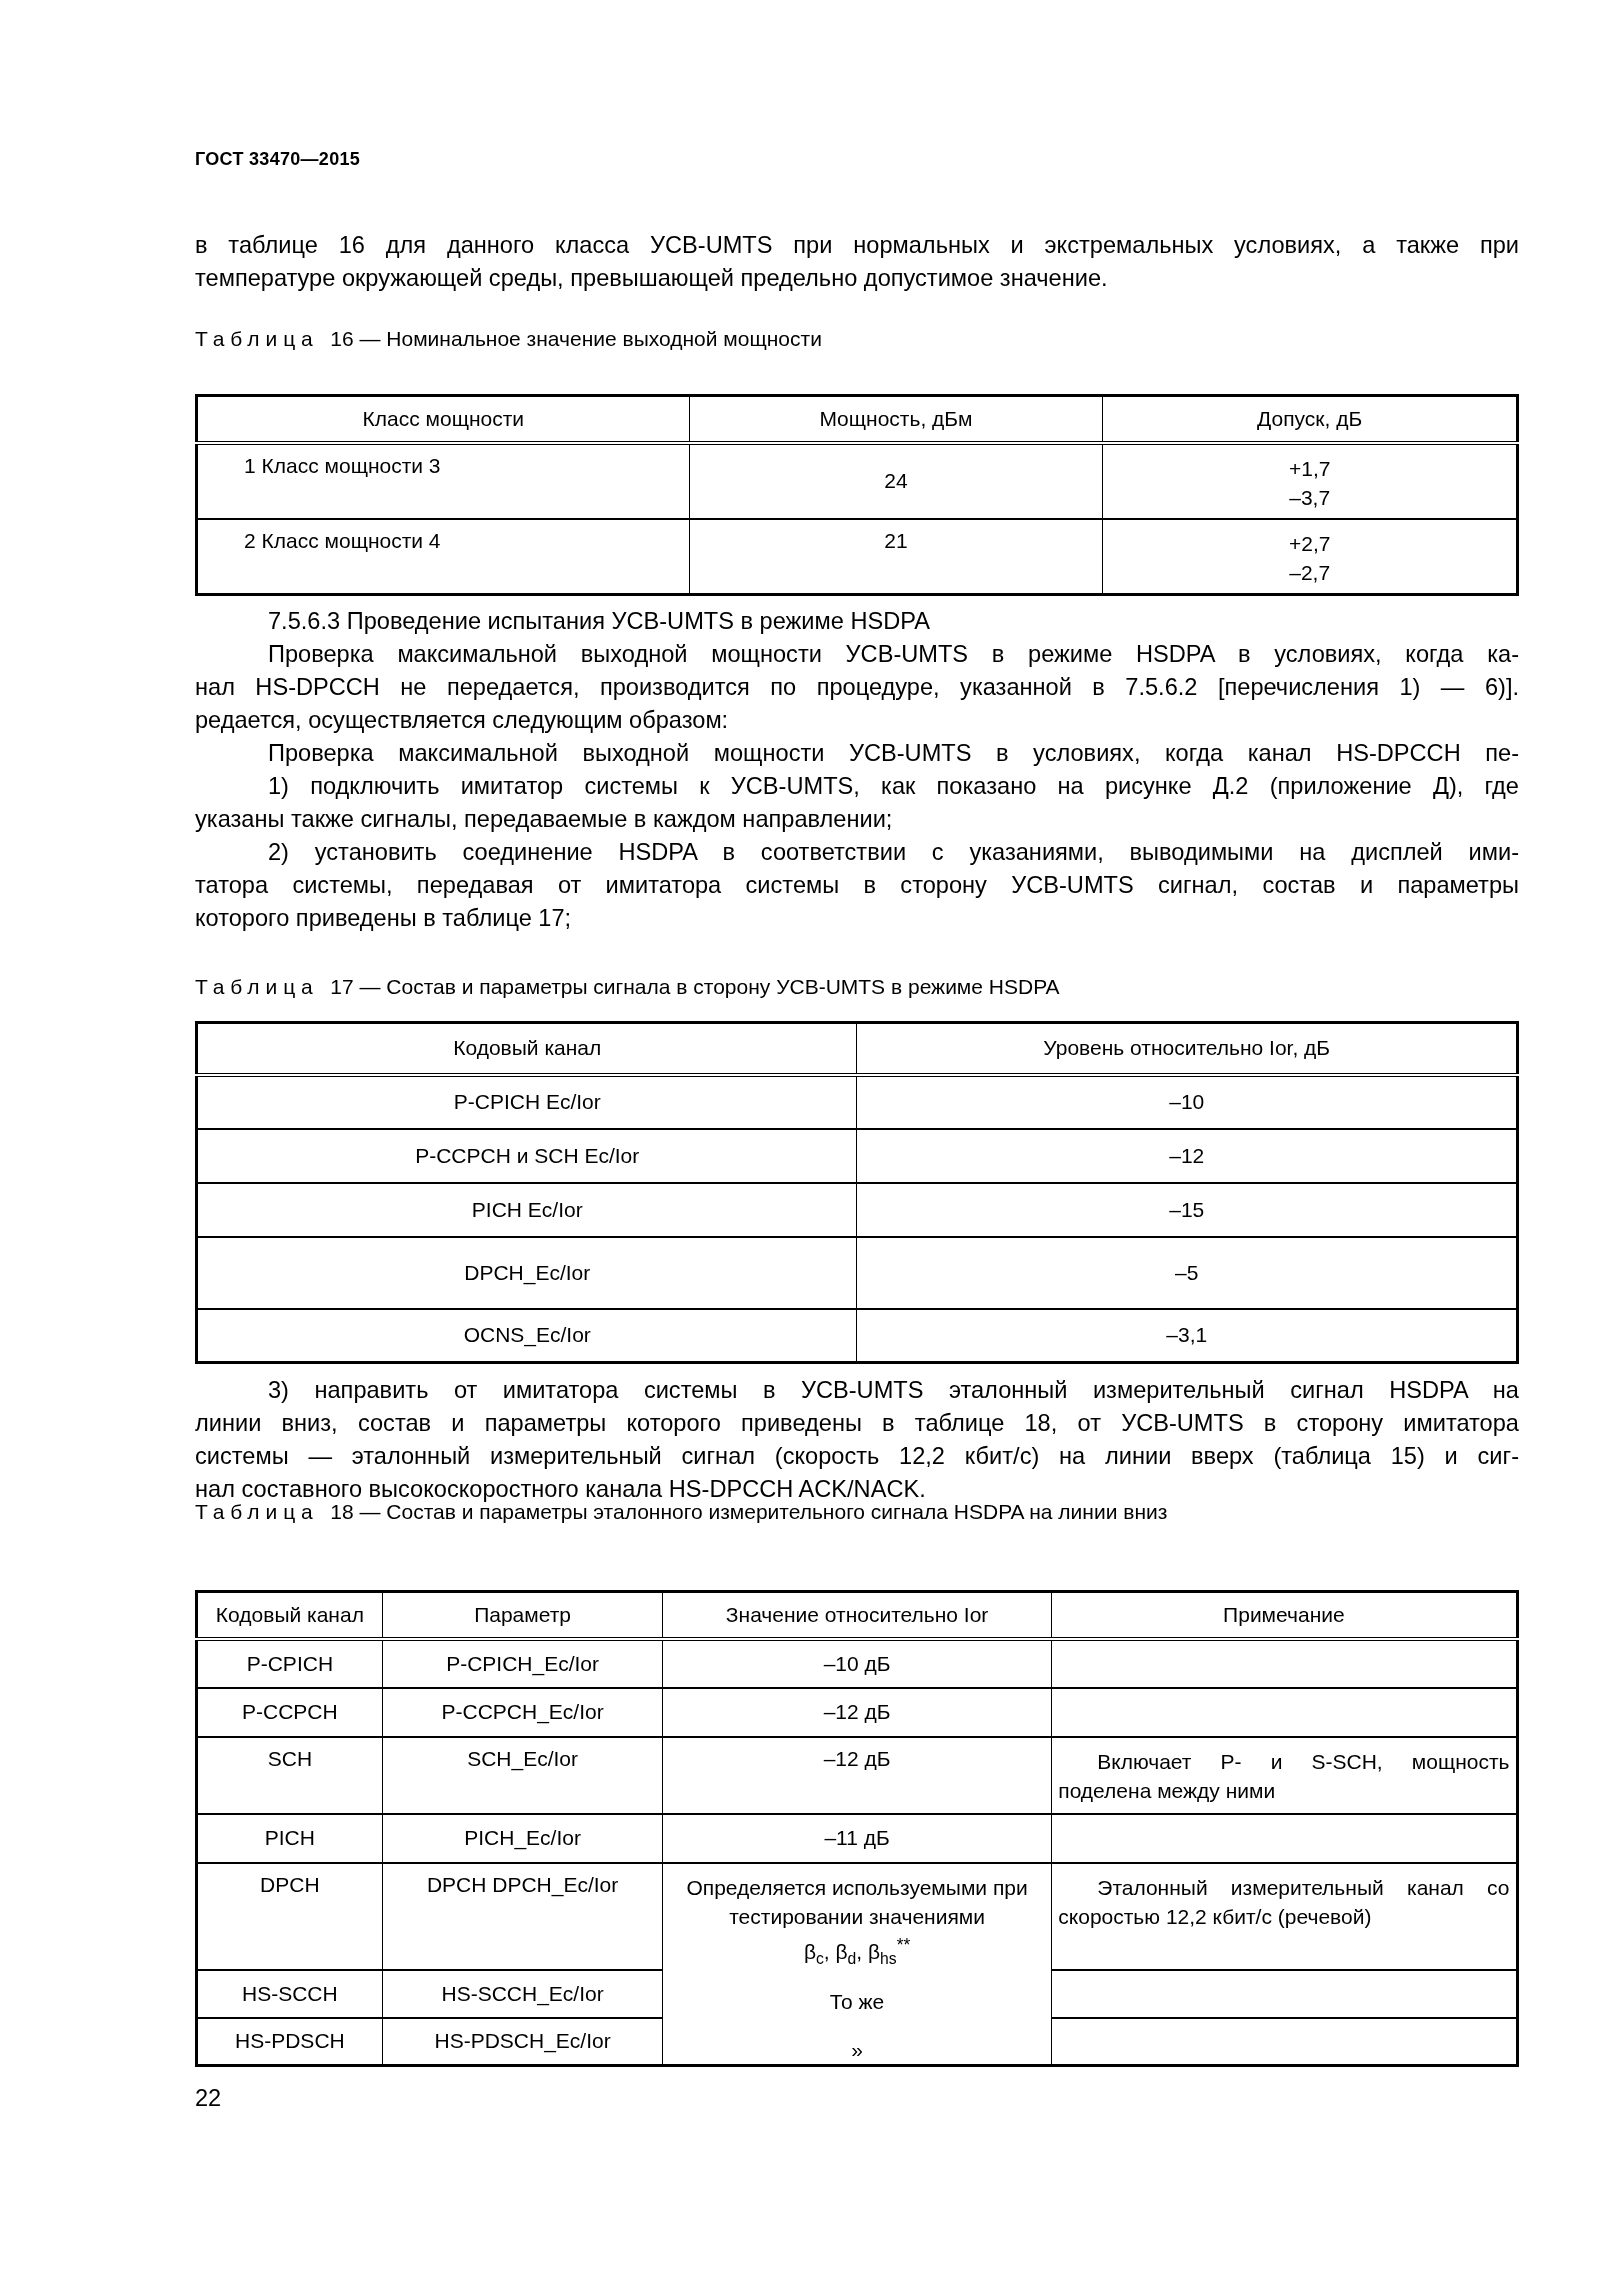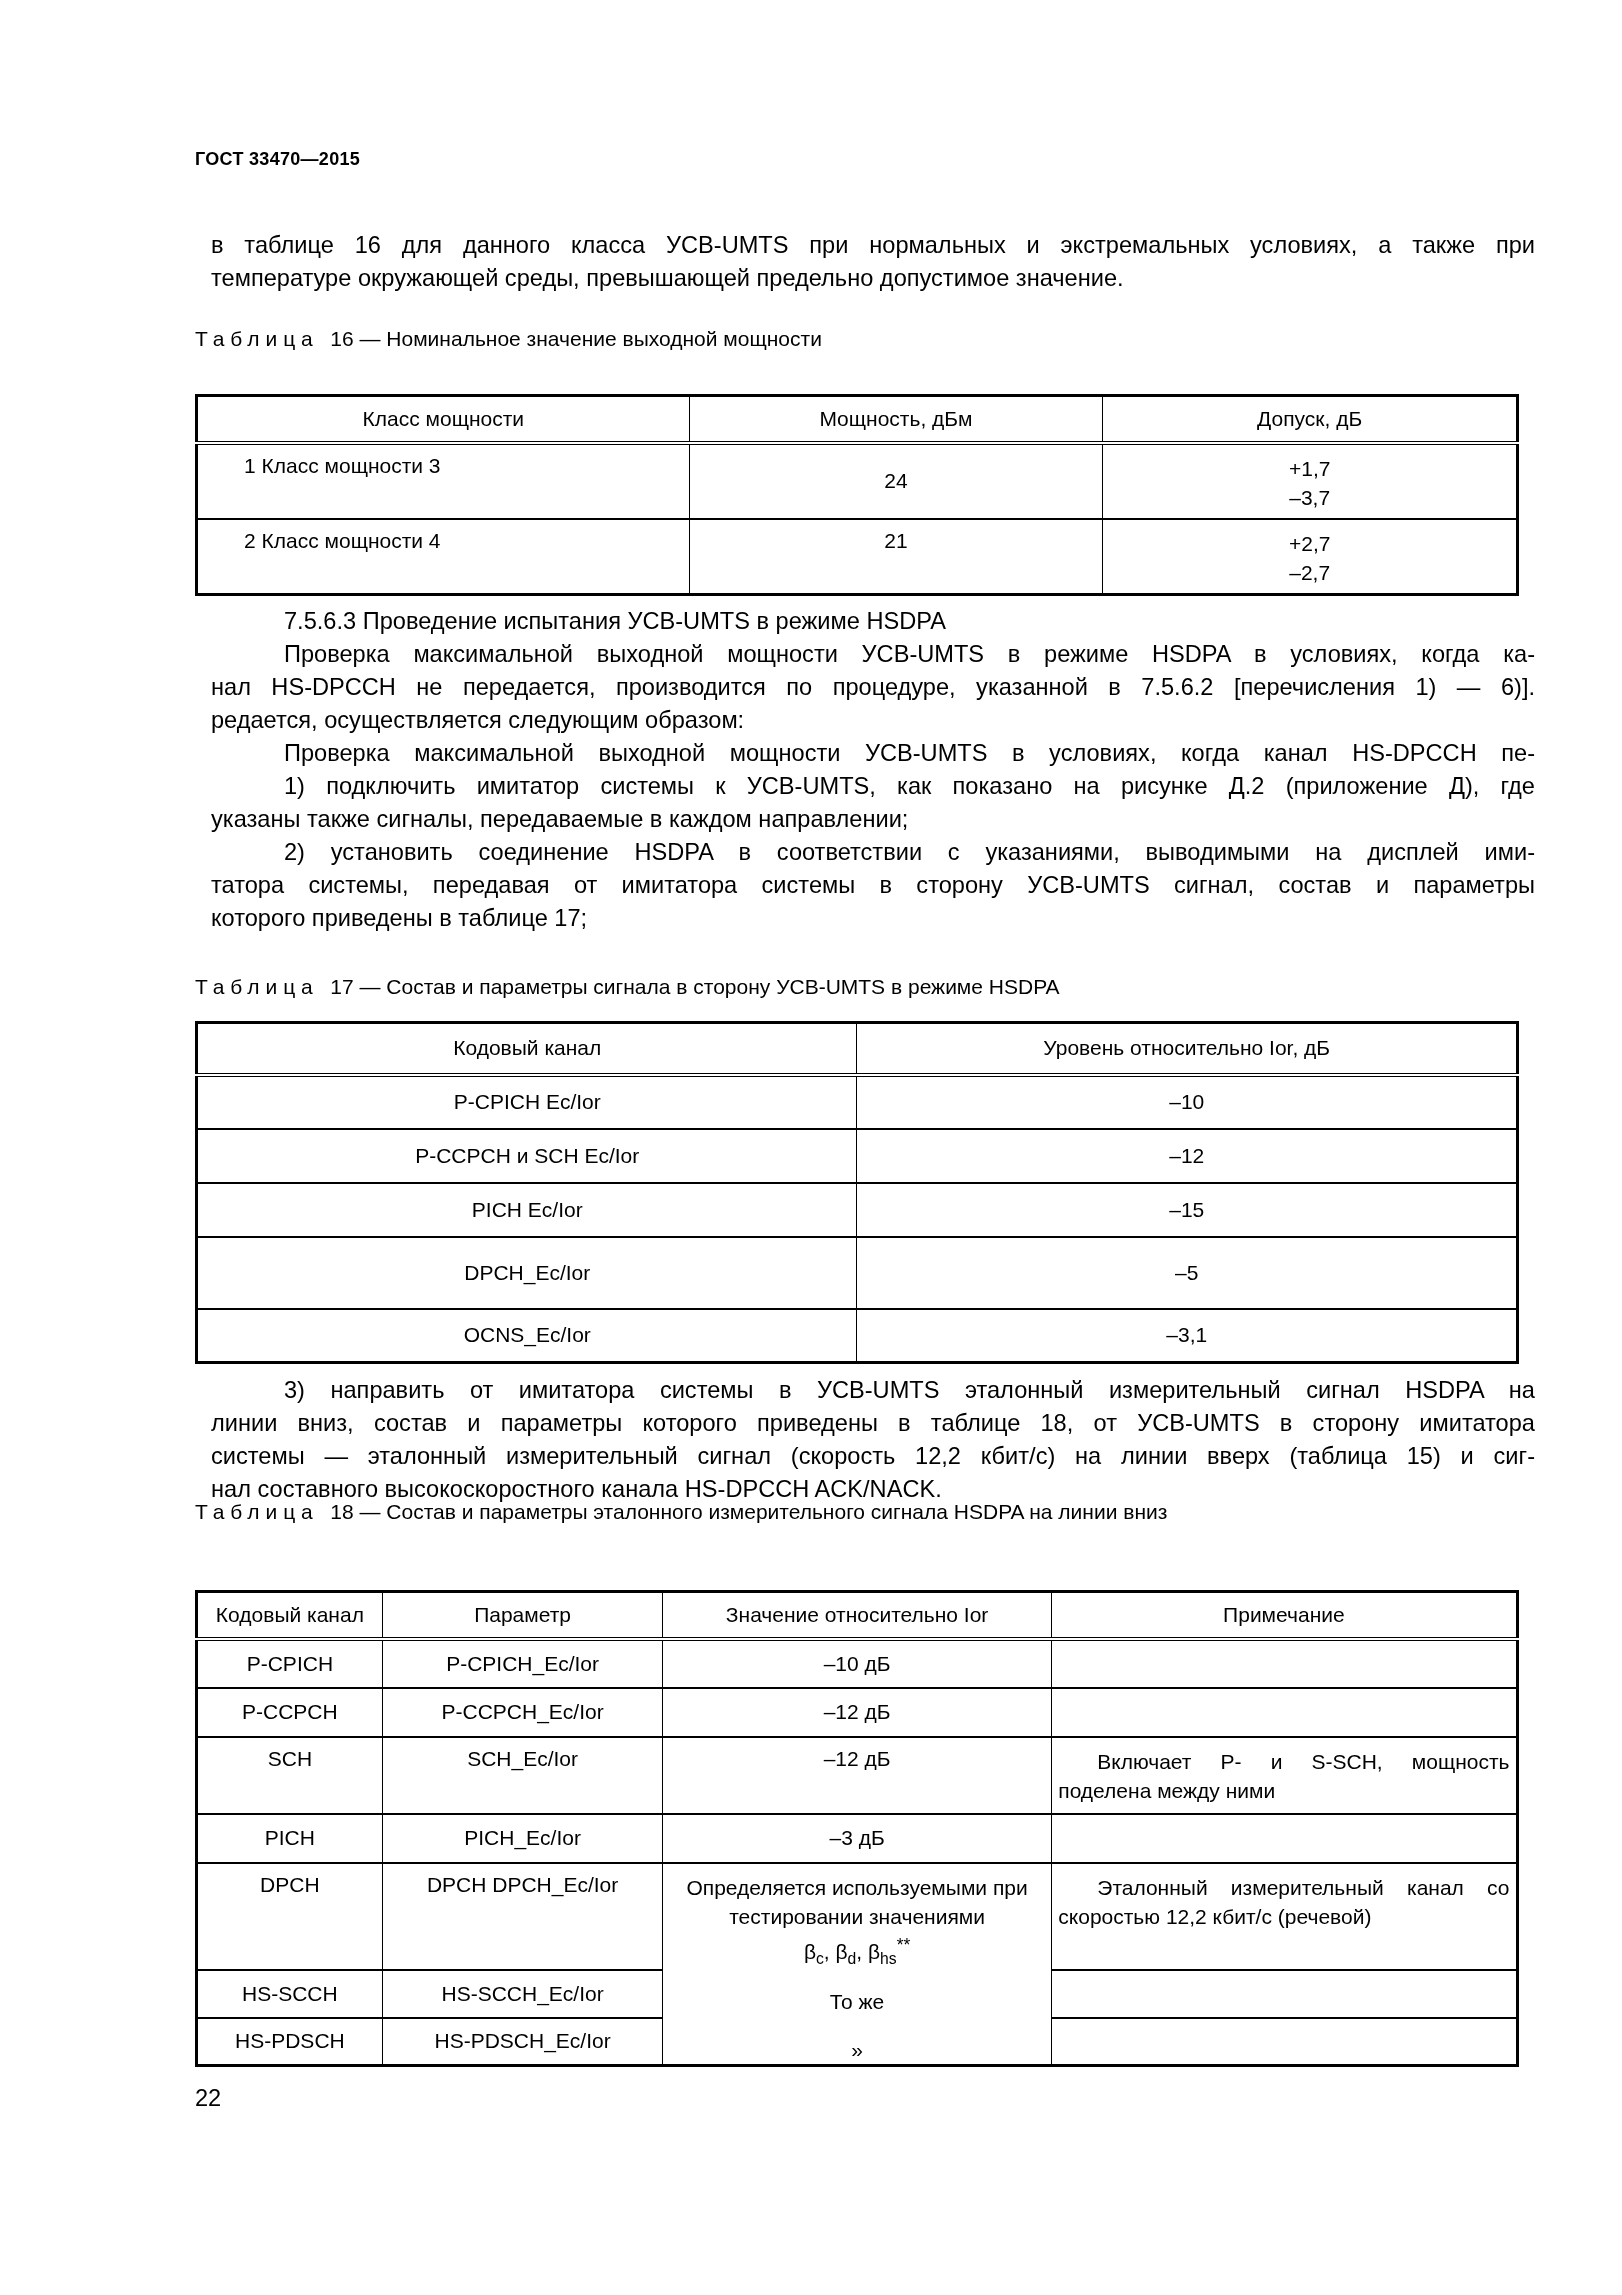--- a/index.html
+++ b/index.html
@@ -1,20 +1,20 @@
 <!DOCTYPE html>
 <html style="font-size:10.5px"><head>
 <meta charset="utf-8">
 <style>
   html, body { margin:0; padding:0; background:#ffffff; }
   body { width:1623px; height:2295px; position:relative; overflow:hidden;
          font-family:"Liberation Sans", sans-serif; color:#000; }
   .abs { position:absolute; }
   .hdr { left:195px; top:149px; font-size:18px; font-weight:bold; letter-spacing:0.3px; }
-  .body-text { font-size:23.6px; line-height:33px;margin-left:16px; }
+  .body-text { font-size:23.6px; line-height:33px; }
   .para { position:absolute; left:195px; width:1324px; text-align:justify; }
   .para .ind { display:inline-block; width:73px; }
   .line { display:block; text-align:justify; text-align-last:justify; white-space:nowrap; }
   .line.last { text-align-last:left; }
   .caption { font-size:21px; left:195px; }
   .caption .sp { letter-spacing:5.9px; }
   table.t { position:absolute; border-collapse:collapse; left:195px; width:1324px; font-size:21px; }
   table.t td, table.t th { border:1.3px solid #000; font-weight:normal; padding:0 6.5px; }
   table.t { border:3.3px solid #000; }
   table.t thead th { border-bottom:4.6px double #000; }
@@ -170,21 +170,21 @@
     </tr>
     <tr style="height:77px;">
       <td class="c top">SCH</td>
       <td class="c top">SCH_Ec/Ior</td>
       <td class="c top">–12 дБ</td>
       <td class="just top">Включает P- и S-SCH, мощность поделена между ними</td>
     </tr>
     <tr style="height:49px;">
       <td class="c mid">PICH</td>
       <td class="c mid">PICH_Ec/Ior</td>
-      <td class="c mid">–3 дБ</td>
+      <td class="c mid">–11 дБ</td>
       <td class="just mid"></td>
     </tr>
     <tr style="height:107px;">
       <td class="c top">DPCH</td>
       <td class="c top">DPCH DPCH_Ec/Ior</td>
       <td class="c top" rowspan="3" style="vertical-align:top; line-height:29px;">
         <div>Определяется используемыми при тестировании значениями</div>
         <div>
           <span>β</span><sub>c</sub>,
           <span>β</span><sub>d</sub>,

